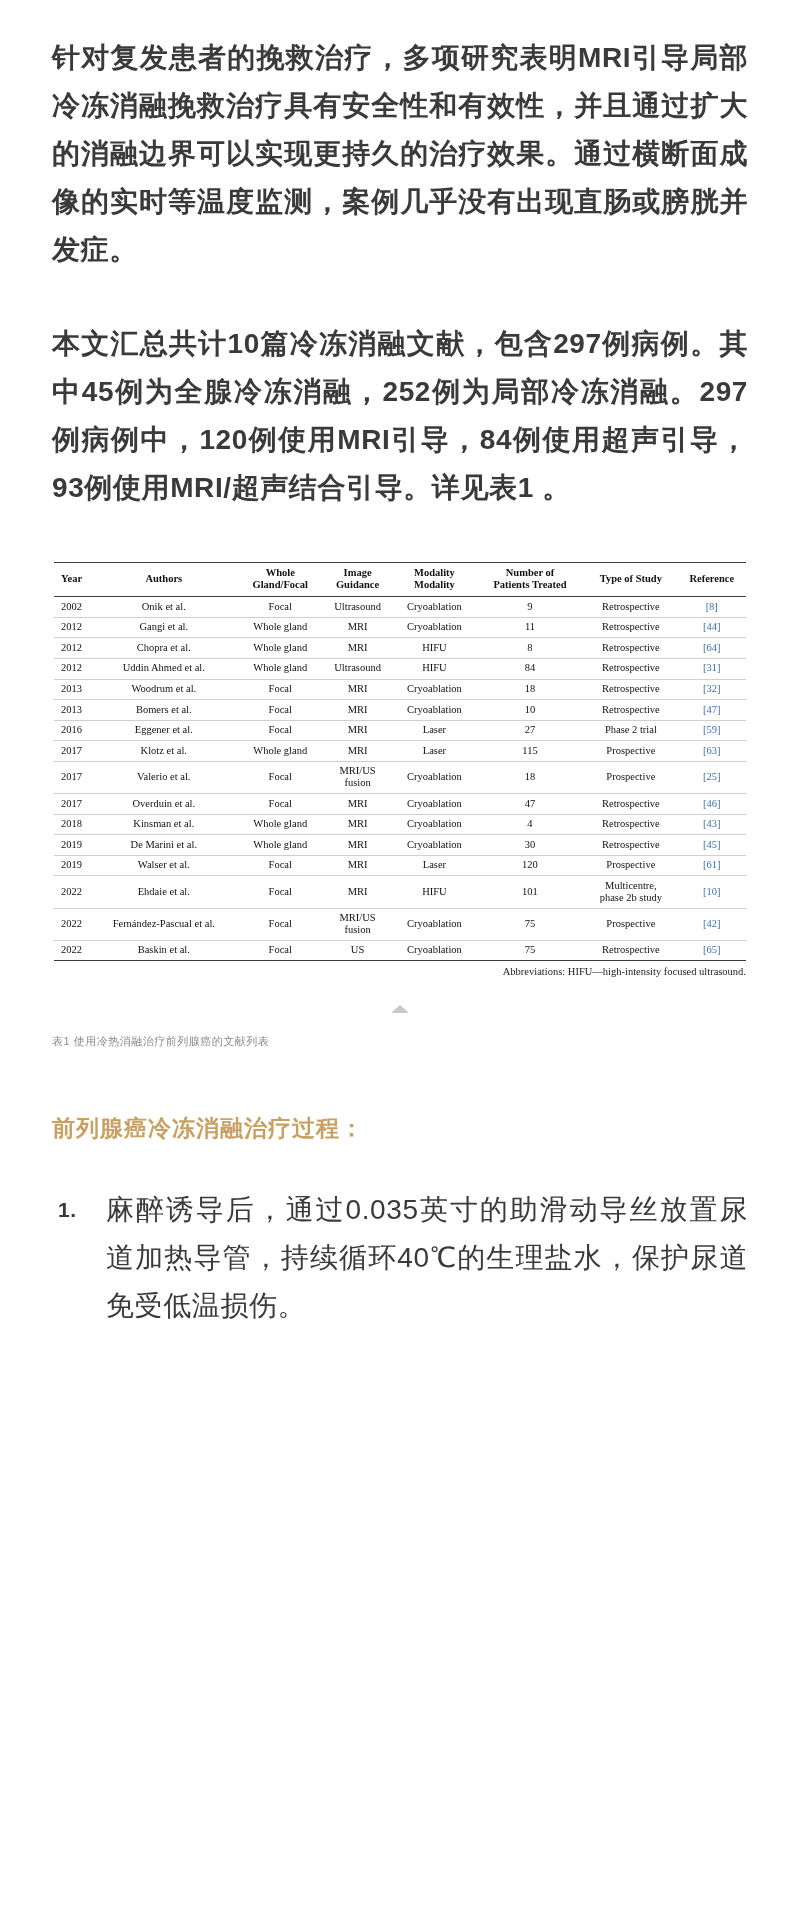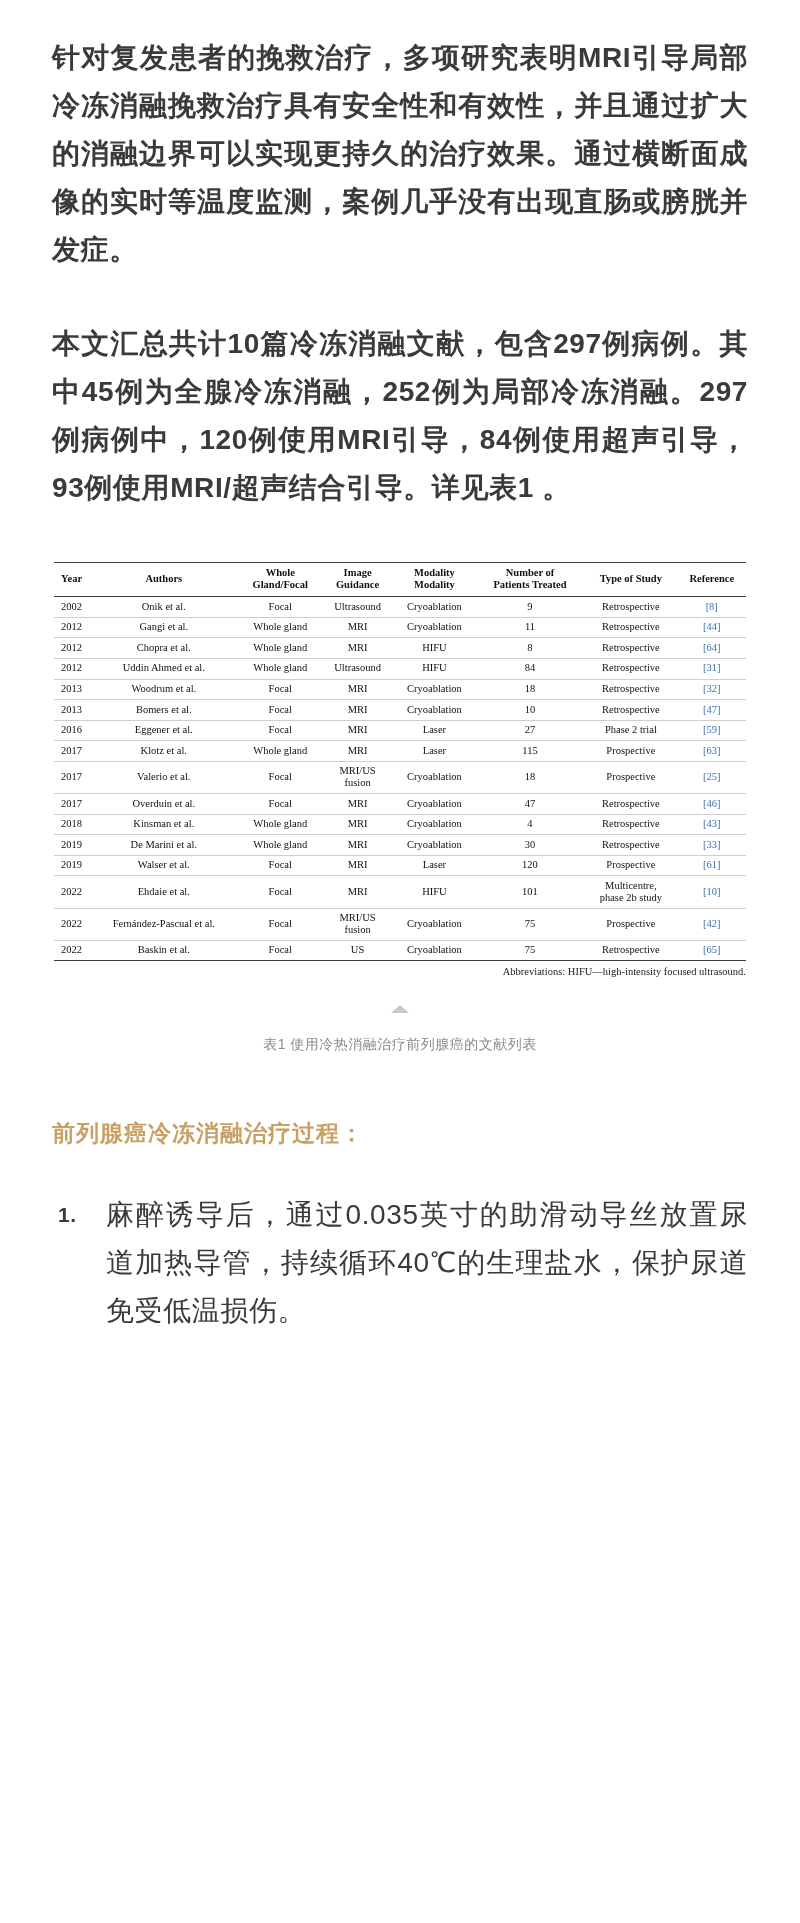--- a/index.html
+++ b/index.html
@@ -81,22 +81,22 @@
   
   .caret {
     margin: 28px auto 0 auto;
     width: 0;
     height: 0;
     border-left: 9px solid transparent;
     border-right: 9px solid transparent;
     border-bottom: 8px solid #c8c8c8;
   }
   .caption {
-    text-align: center;
-    font-size: 14px;
+    text-align: left;
+    font-size: 11px;
     color: #8a8a8a;
     letter-spacing: 0.5px;
     margin: 20px 0 0 0;
     line-height: 1.6;
   }
   
   .section-heading {
     margin: 62px 0 42px 0;
     font-size: 23px;
     font-weight: bold;
@@ -289,21 +289,21 @@
           <td class="ref"><span class="reflink">[43]</span></td>
         </tr>
         <tr>
           <td>2019</td>
           <td>De Marini et al.</td>
           <td>Whole gland</td>
           <td>MRI</td>
           <td>Cryoablation</td>
           <td>30</td>
           <td>Retrospective</td>
-          <td class="ref"><span class="reflink">[33]</span></td>
+          <td class="ref"><span class="reflink">[45]</span></td>
         </tr>
         <tr>
           <td>2019</td>
           <td>Walser et al.</td>
           <td>Focal</td>
           <td>MRI</td>
           <td>Laser</td>
           <td>120</td>
           <td>Prospective</td>
           <td class="ref"><span class="reflink">[61]</span></td>

